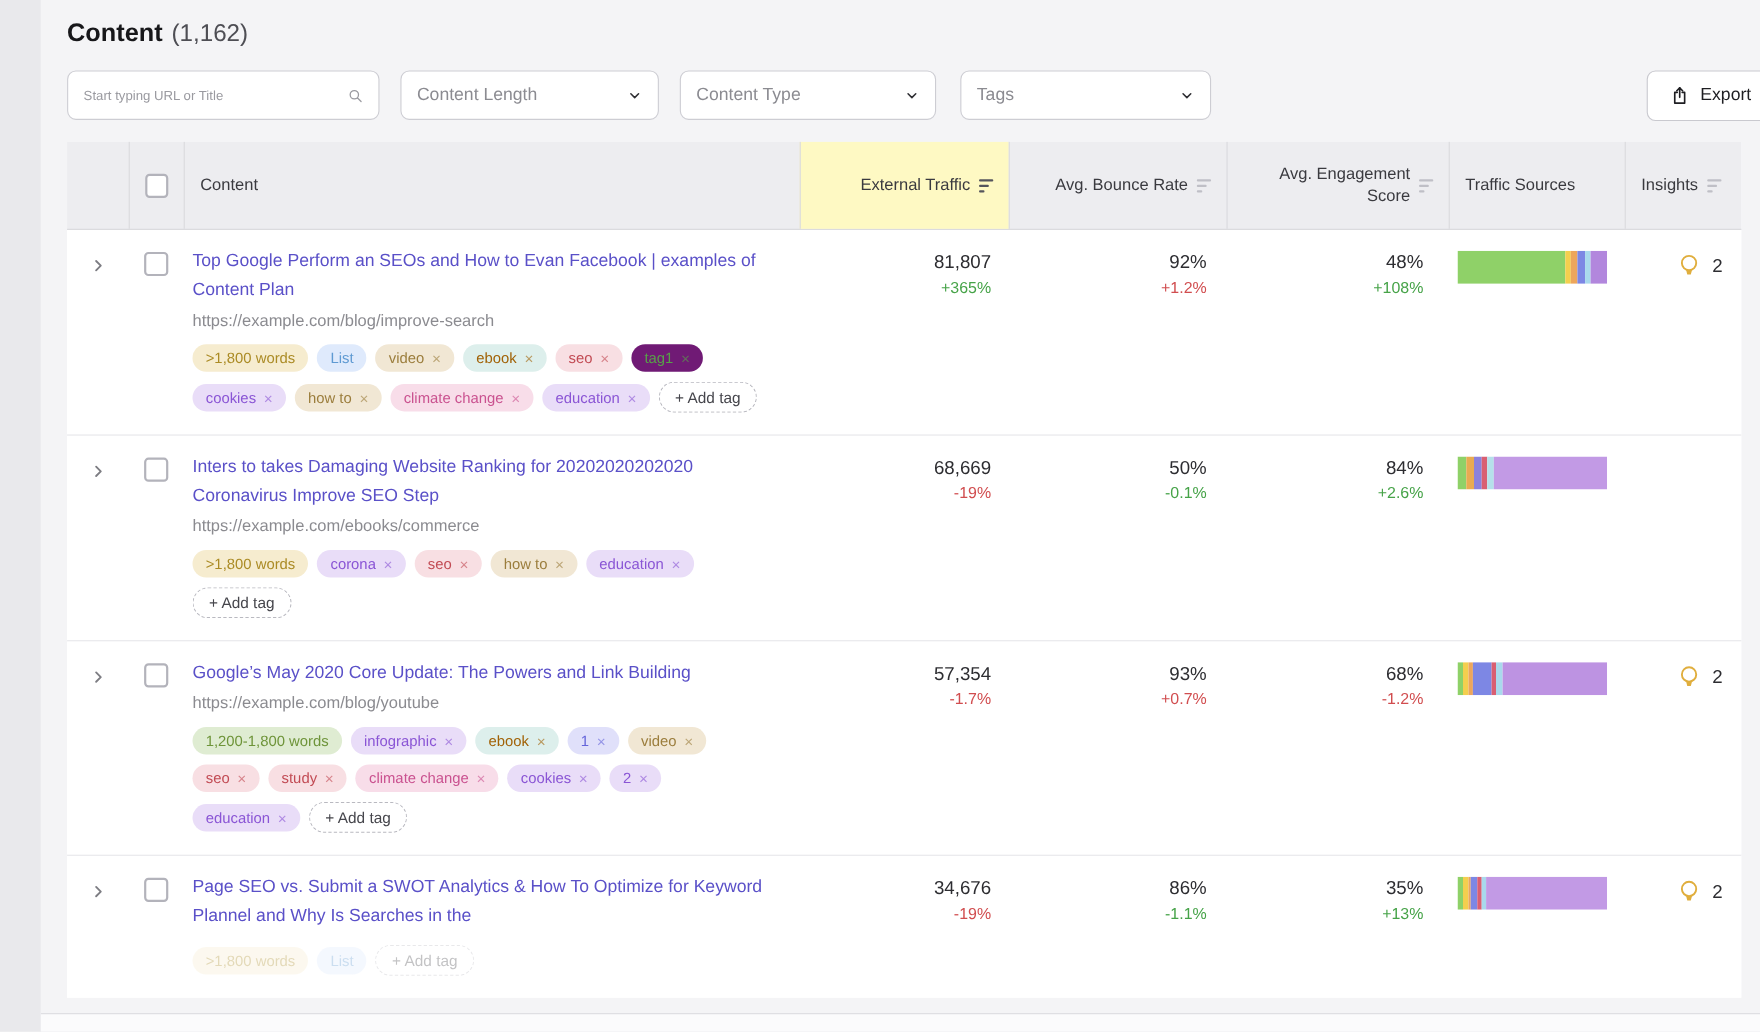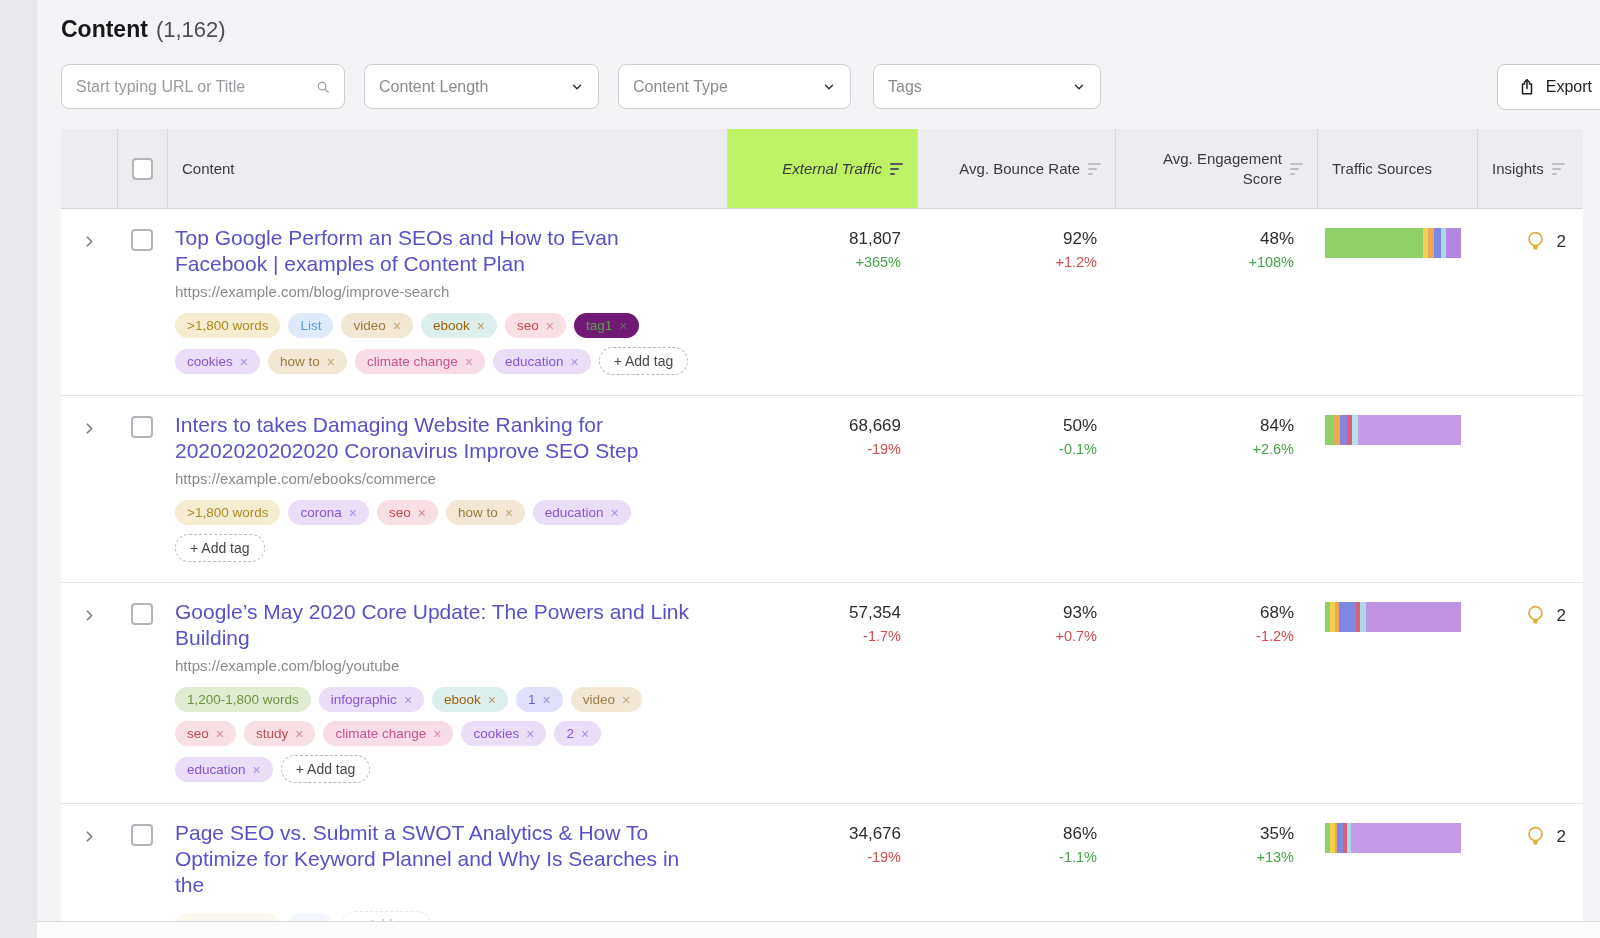--- a/index.html
+++ b/index.html
@@ -18,21 +18,21 @@
   
   .filters { position:relative; margin:21px 24px 0; height:45px; }
   .filter-box {
     position:absolute; top:0; height:45px; background:#fff;
     border:1px solid #cdcdd3; border-radius:8px;
     display:flex; align-items:center; font-size:16px; color:#8b8b91;
     padding:0 14px; cursor:pointer;
   }
   .search-box { left:0; width:284px; }
   .search-box input {
-    border:none; outline:none; flex:1; font-size:16px; color:#33333a;
+    border:none; outline:none; flex:1; font-size:12px; color:#33333a;
     font-family:inherit; background:transparent; min-width:0;
   }
   .search-box input::placeholder { color:#9a9aa0; }
   .select-cl { left:303px; width:235px; }
   .select-ct { left:557px; width:233px; }
   .select-tags { left:812px; width:228px; }
   .filter-box .spacer { flex:1; }
   .chev { width:14px; height:14px; flex:0 0 auto; }
   .export-btn {
     position:absolute; top:0; right:0; height:46px; padding:0 20px;
@@ -48,40 +48,40 @@
   .grid-cols {
     display:grid;
     grid-template-columns:56px 50px 560px 190px 198px 202px 160px 106px;
   }
   .thead { background:#ededf0; height:80px; border-bottom:1px solid #d4d4d9; }
   .th {
     display:flex; align-items:center; font-size:15px; color:#3a3a3f;
     border-left:1px solid #dadade; padding:0 14px;
   }
   .th.col-expand { border-left:none; }
-  .th.active-col { background:#bef264;font-style:italic; }
+  .th.active-col { background:#fef9c3; }
   .th.right { justify-content:flex-end; text-align:right; }
   .th .wrap-label { max-width:128px; text-align:right; line-height:20px; }
   .sort-icon { display:inline-flex; flex-direction:column; gap:3px; margin-left:8px; align-items:flex-start; }
   .sort-icon i { display:block; height:2px; background:#bfbfc6; border-radius:1px; }
   .sort-icon i:nth-child(1){ width:13px; } .sort-icon i:nth-child(2){ width:9px; } .sort-icon i:nth-child(3){ width:5px; }
   .sort-icon.active i { background:#55555c; }
 
   .row { border-top:1px solid #e6e6ea; background:#fff; }
   .row:first-child { border-top:none; }
   .cell { padding-top:20px; }
   .cell-expand { display:flex; justify-content:center; padding-top:24px; }
   .cell-check { padding-top:20px; display:flex; justify-content:center; }
   .checkbox {
     width:22px; height:22px; background:#fff; border:2px solid #b3b3bb;
     border-radius:4px; display:inline-block; cursor:pointer;
   }
   .cell-content { padding:16px 26px 20px 8px; }
   .row-title {
-    font-size:21px; line-height:26px; color:#5a50c8; cursor:pointer;
+    font-size:16px; line-height:26px; color:#5a50c8; cursor:pointer;
     display:block; text-decoration:none;
   }
   .row-url { font-size:15px; color:#8b8b90; margin-top:6px; }
   .tags { display:flex; flex-wrap:wrap; gap:9px 8px; margin-top:13px; align-items:center; }
   .tags.faded { opacity:0.32; }
   .tag {
     display:inline-flex; align-items:flex-end; padding:5px 12px; border-radius:14px;
     font-size:13.5px; white-space:nowrap; cursor:pointer;
   }
   .tag-x { margin-left:7px; opacity:0.6; font-size:14px; line-height:1; cursor:pointer; }

